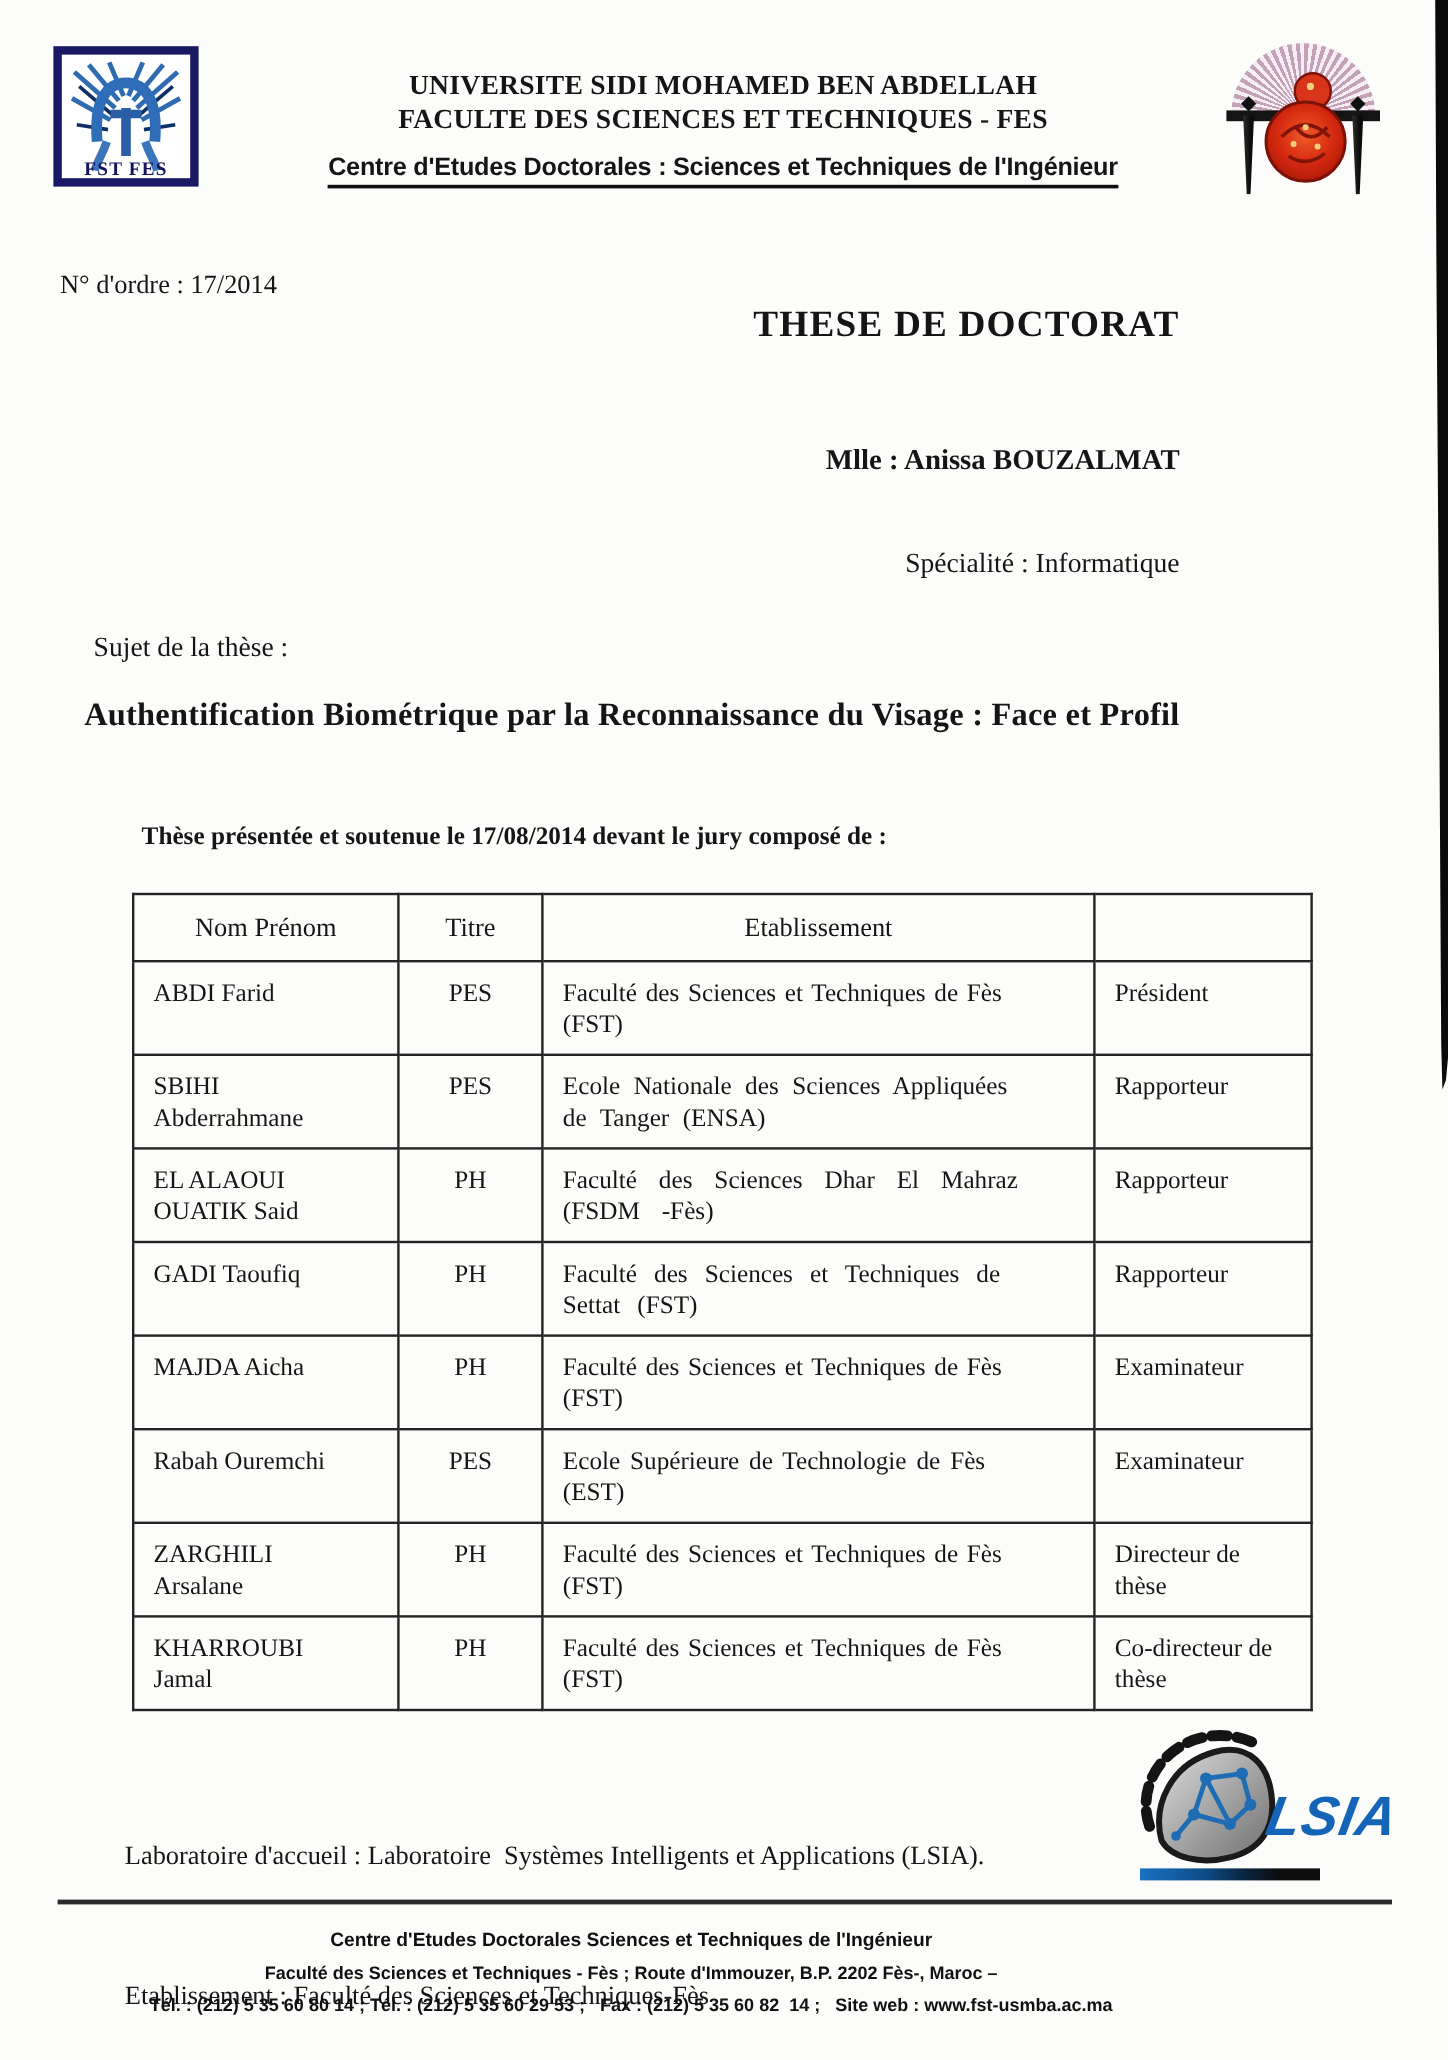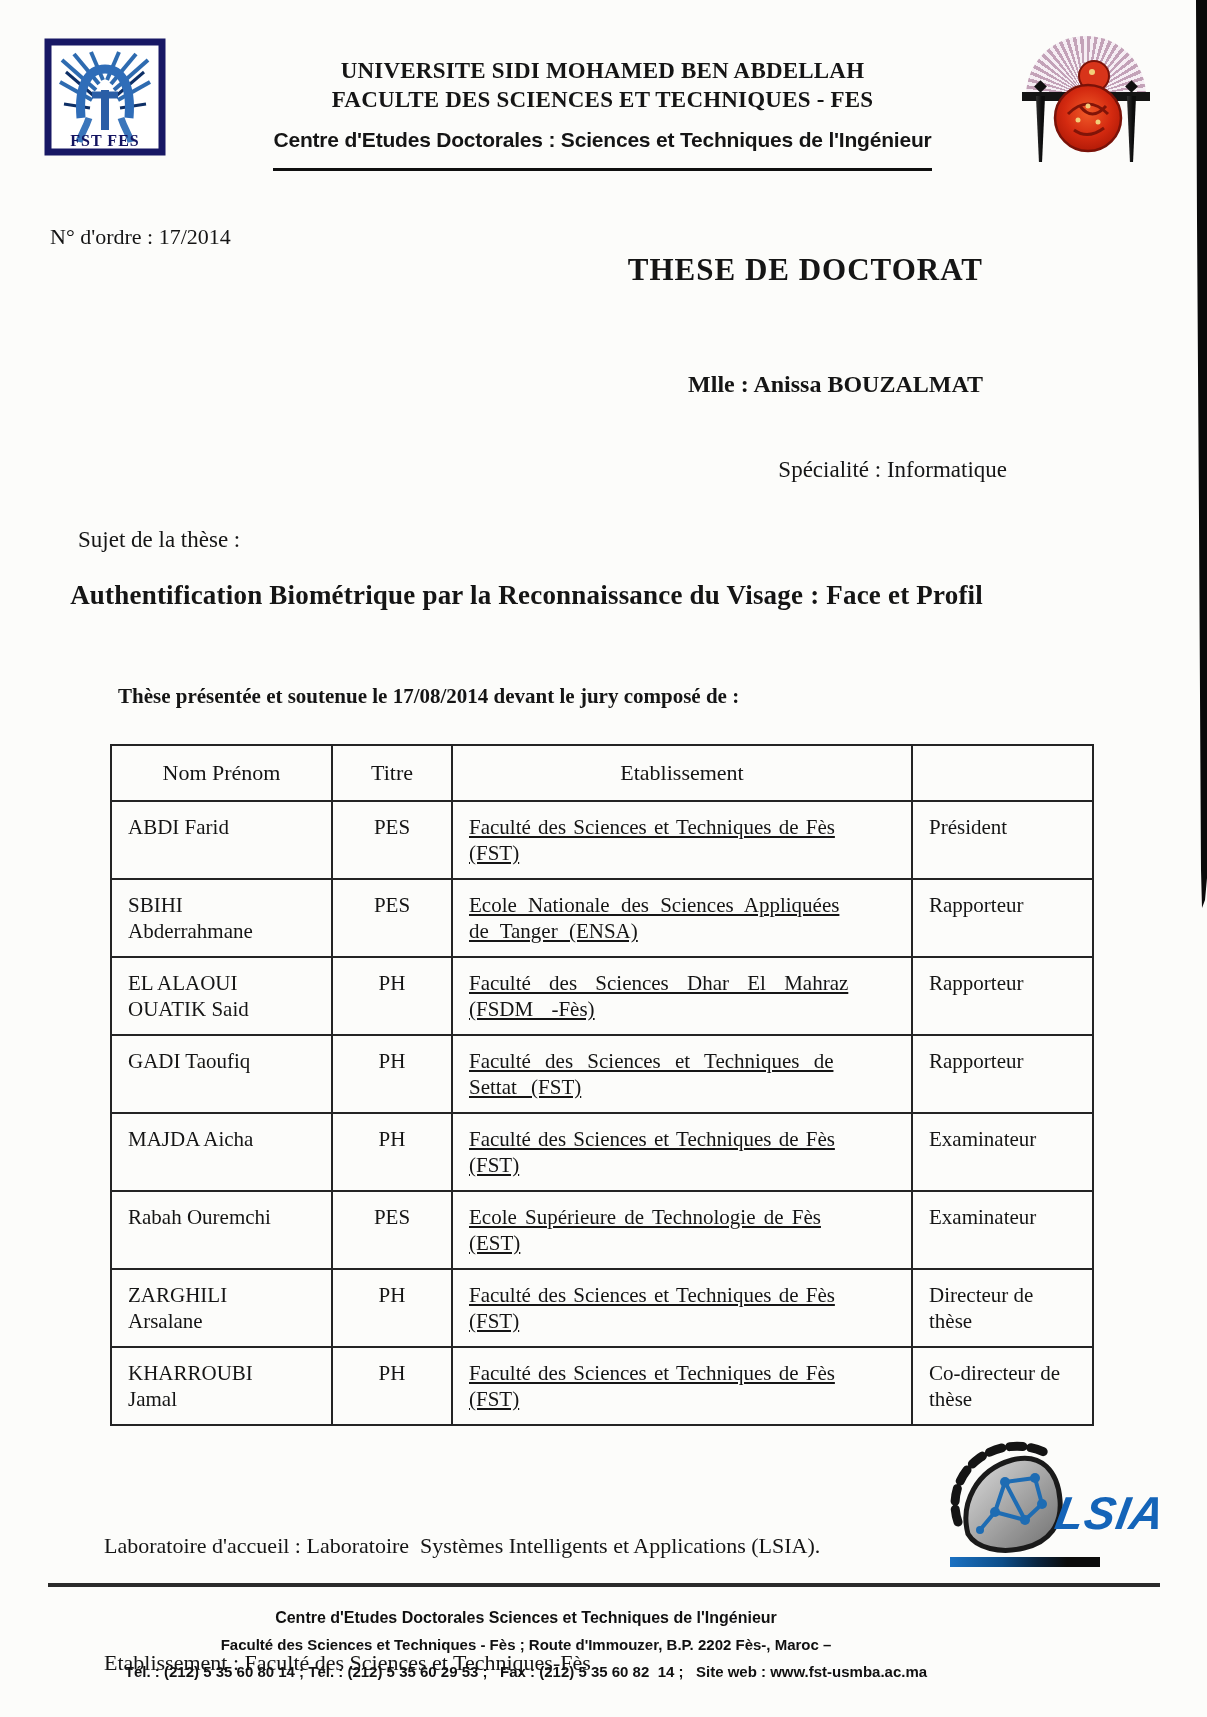--- a/index.html
+++ b/index.html
@@ -8,41 +8,41 @@
   .page{position:relative;width:1207px;height:1717px;background:#fcfcfa;}
   .abs{position:absolute;}
   .center{left:0;width:983px;text-align:right;}
 
   
   .hdr-text{left:180px;width:845px;top:56px;text-align:center;}
   .hdr-line{font-weight:bold;font-size:23px;line-height:29px;letter-spacing:.2px;}
   .hdr-center-doc{display:inline-block;margin-top:14px;
     font-family:"Liberation Sans","DejaVu Sans",sans-serif;
     font-weight:bold;font-size:21px;letter-spacing:-0.2px;
-    border-bottom:3px solid #101010;padding-bottom:16px;}
+    border-bottom:3px solid #101010;padding-bottom:2px;}
 
   .order-no{left:50px;top:224px;font-size:22px;}
   .doc-title{top:252px;font-size:31px;font-weight:bold;letter-spacing:1px;}
   .presented{top:328px;font-size:24px;}
   .candidate{top:371px;font-size:24px;font-weight:bold;}
-  .specialty{top:457px;font-size:23px;padding-left:24px;}
+  .specialty{top:457px;font-size:23px;}
   .subject{left:78px;top:527px;font-size:23px;}
   .thesis-title{top:580px;font-size:27px;font-weight:bold;letter-spacing:.2px;}
   .jury-intro{left:118px;top:684px;font-size:21px;font-weight:bold;}
 
   
   .jury-table{position:absolute;left:110px;top:744px;width:982px;
     border-collapse:collapse;table-layout:fixed;font-size:21px;}
   .jury-table th,.jury-table td{border:2px solid #242424;}
   .jury-table th{font-weight:normal;font-size:22px;text-align:center;
     height:54px;vertical-align:middle;padding:0 6px;}
   .jury-table td{vertical-align:top;padding:12px 16px;line-height:26px;}
   .cell-name{white-space:pre-line;}
   .cell-title{text-align:center;}
-  .cell-institution{white-space:pre-line;text-decoration:underline;}
+  .cell-institution{white-space:pre-line;}
   .jury-table tr:nth-child(1) .cell-institution{word-spacing:2px;}
   .jury-table tr:nth-child(2) .cell-institution{word-spacing:6px;}
   .jury-table tr:nth-child(3) .cell-institution{word-spacing:13px;}
   .jury-table tr:nth-child(4) .cell-institution{word-spacing:9px;}
   .jury-table tr:nth-child(5) .cell-institution{word-spacing:2px;}
   .jury-table tr:nth-child(6) .cell-institution{word-spacing:3px;}
   .jury-table tr:nth-child(7) .cell-institution{word-spacing:2px;}
   .jury-table tr:nth-child(8) .cell-institution{word-spacing:2px;}
 
   .lab-block{left:104px;top:1448px;font-size:22px;line-height:39px;white-space:pre-wrap;}

